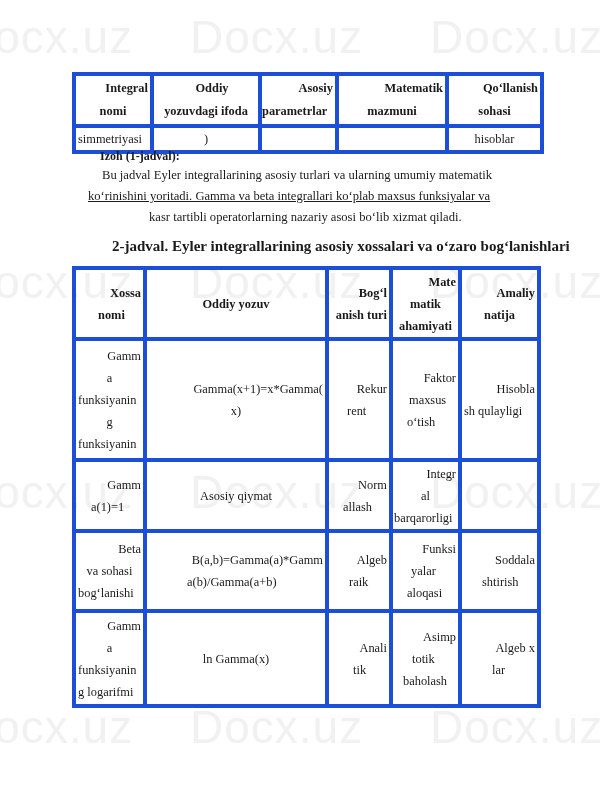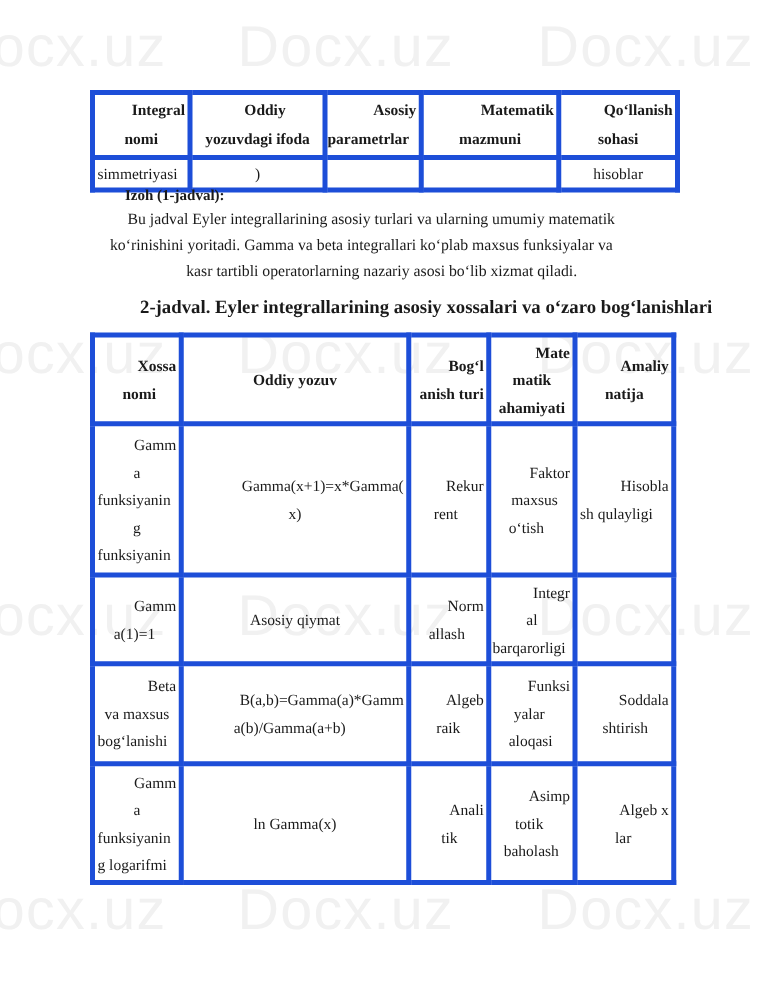--- a/index.html
+++ b/index.html
@@ -14,21 +14,21 @@
   .t1 th { height: 48px; line-height: 23px; }
   .t1 td { height: 22px; line-height: 20px; }
   .t2 { left: 72px; top: 266px; width: 465px; }
   .cell { display: block; padding: 0 2px; }
   .r { text-align: right; }
   .c { text-align: center; }
   .l { text-align: left; }
   .note-title { position: absolute; left: 100px; top: 149px; font-weight: bold; font-size: 12px; z-index: 1; }
   .para { position: absolute; left: 80px; top: 165px; width: 460px; font-size: 12.6px; line-height: 21px; z-index: 1; }
   .para .ln1 { display: block; padding-left: 22px; }
-  .para .ln2 { display: block; padding-left: 8px; }
+  .para .ln2 { display: block; padding-left: 8px; text-decoration: underline; }
   .para .ln3 { display: block; padding-left: 69px; }
   .t2-title { position: absolute; left: 112px; top: 238px; font-weight: bold; font-size: 15px; z-index: 1; white-space: nowrap; }
 </style>
 </head>
 <body>
 
 <div class="wm" style="left:-40px;top:10px;">Docx.uz</div>
 <div class="wm" style="left:190px;top:10px;">Docx.uz</div>
 <div class="wm" style="left:430px;top:10px;">Docx.uz</div>
 <div class="wm" style="left:-40px;top:255px;">Docx.uz</div>
@@ -176,21 +176,21 @@
       <span class="cell r">Integr</span>
       <span class="cell c">al</span>
       <span class="cell l" style="padding-left:1px">barqarorligi</span>
     </td>
     <td></td>
   </tr>
 
   <tr style="height:80px">
     <td>
       <span class="cell r">Beta</span>
-      <span class="cell c">va maxsus</span>
+      <span class="cell c">va sohasi</span>
       <span class="cell l">bog‘lanishi</span>
     </td>
     <td>
       <span class="cell r">B(a,b)=Gamma(a)*Gamm</span>
       <span class="cell l" style="padding-left:40px">a(b)/Gamma(a+b)</span>
     </td>
     <td>
       <span class="cell r">Algeb</span>
       <span class="cell l" style="padding-left:20px">raik</span>
     </td>

